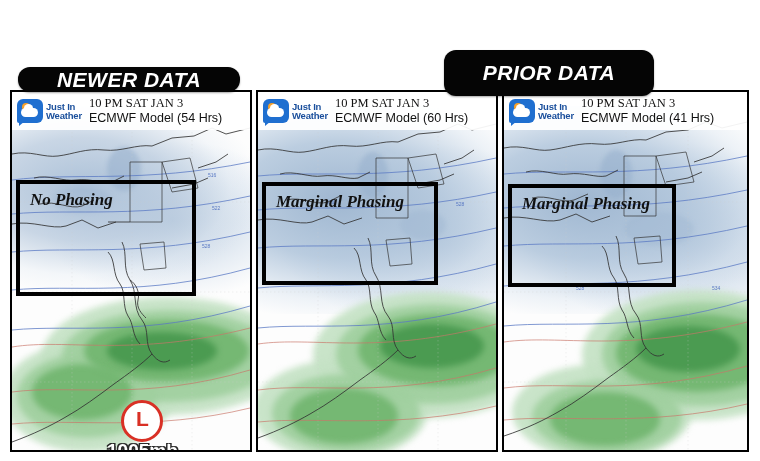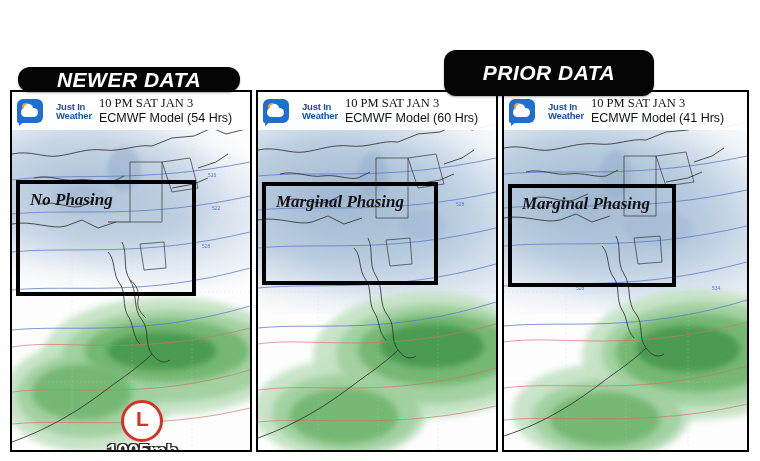--- a/index.html
+++ b/index.html
@@ -126,21 +126,21 @@
     content:"";position:absolute;left:3px;top:-4px;
     width:9px;height:8px;border-radius:50%;background:#ffffff;
   }
   .logo-badge .tail{
     position:absolute;left:2px;bottom:-3px;
     width:0;height:0;
     border-left:6px solid #1f6fd0;
     border-bottom:5px solid transparent;
   }
   .logo-text{
-    margin-left:13px;
+    margin-left:3px;
     line-height:9px;
     font-weight:bold;
     color:#1a4f9c;
     font-size:9.5px;
     letter-spacing:-.2px;
   }
   .logo-text .l1{ display:block; }
   .logo-text .l2{ display:block; }
   .hdr-text{
     margin-left:7px;

